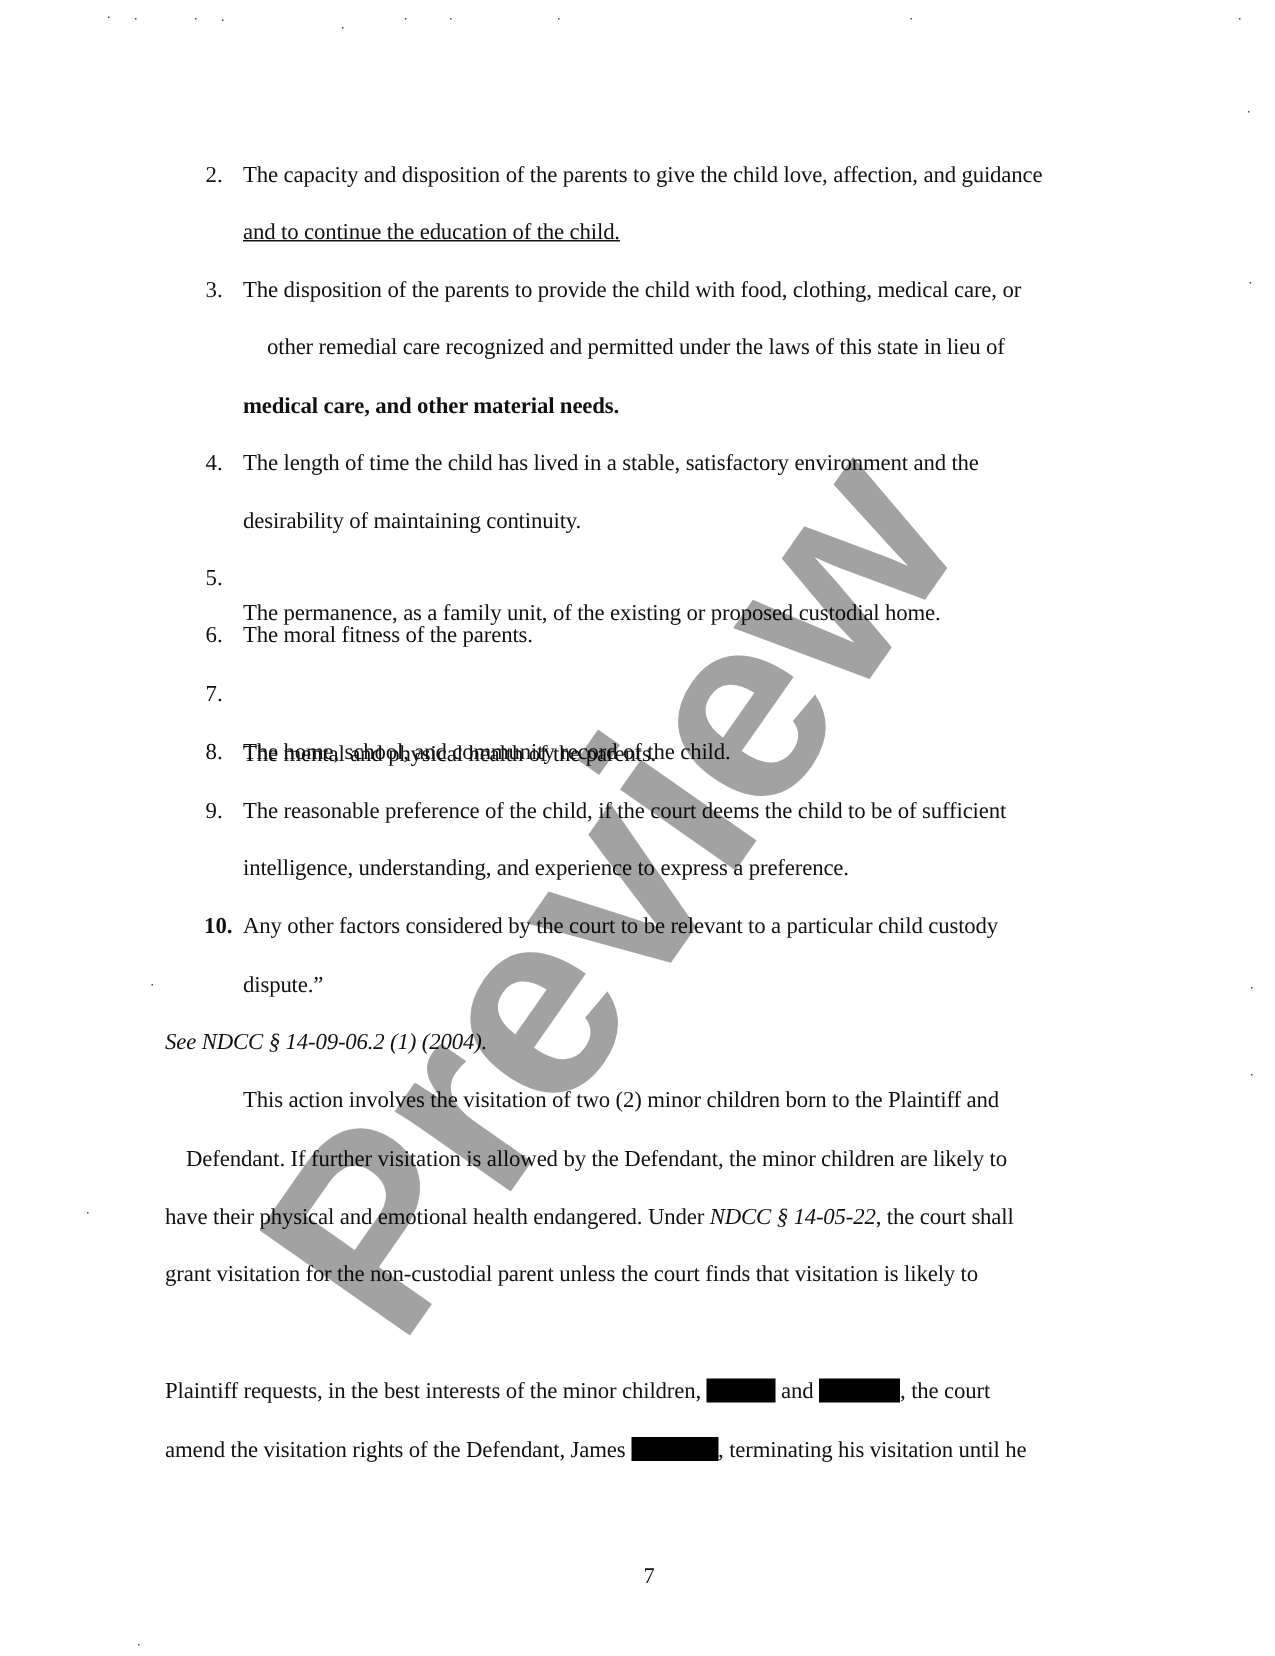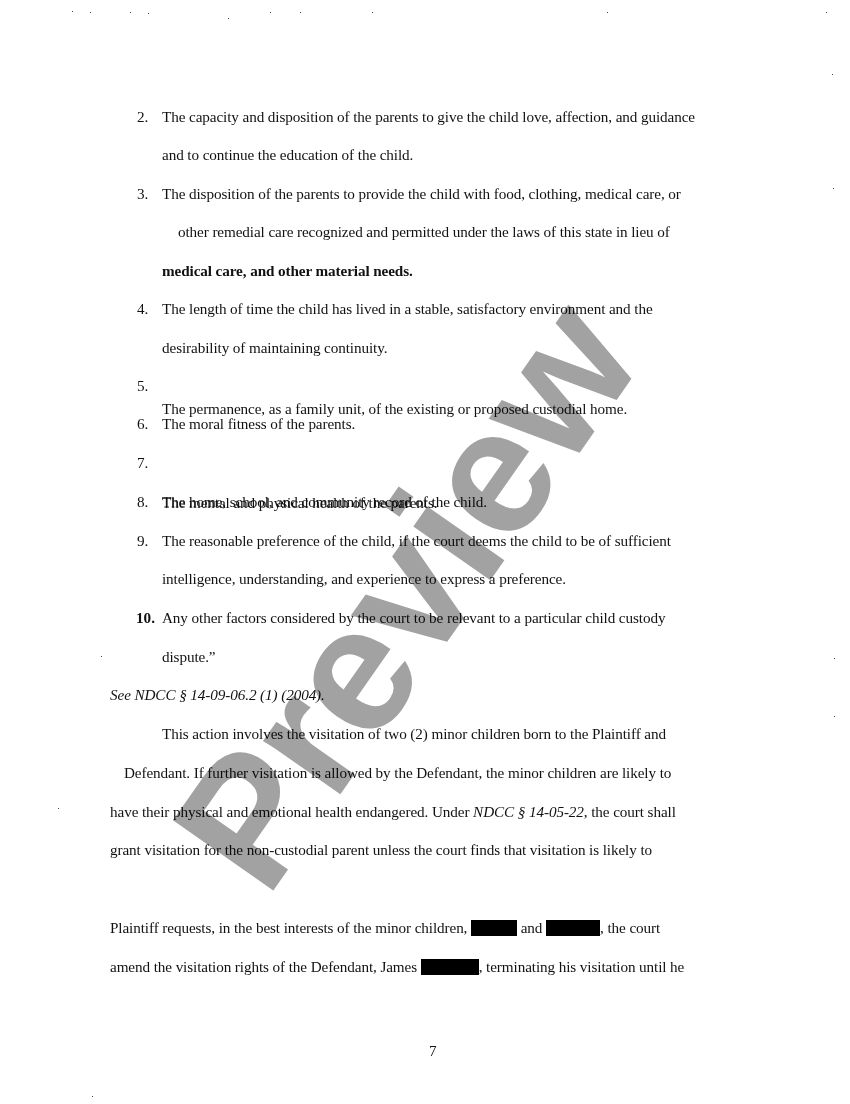--- a/index.html
+++ b/index.html
@@ -67,21 +67,21 @@
       background: #444;
     }
   </style>
 </head>
 <body>
 
 <div class="page">
 
   <div class="num" style="left:137px; top:108px;">2.</div>
   <div class="line" style="left:162px; top:108px;">The capacity and disposition of the parents to give the child love, affection, and guidance</div>
-  <div class="line" style="left:162px; top:146px;">and to continue the education of the child.</div>
+  <div class="line" style="left:162px; top:146px;text-decoration:underline;">and to continue the education of the child.</div>
 
   <div class="num" style="left:137px; top:185px;">3.</div>
   <div class="line" style="left:162px; top:185px;">The disposition of the parents to provide the child with food, clothing, medical care, or</div>
   <div class="line" style="left:162px; top:223px;margin-left:16px;">other remedial care recognized and permitted under the laws of this state in lieu of</div>
   <div class="line" style="left:162px; top:262px;font-weight:bold;">medical care, and other material needs.</div>
 
   <div class="num" style="left:137px; top:300px;">4.</div>
   <div class="line" style="left:162px; top:300px;">The length of time the child has lived in a stable, satisfactory environment and the</div>
   <div class="line" style="left:162px; top:339px;">desirability of maintaining continuity.</div>
 

